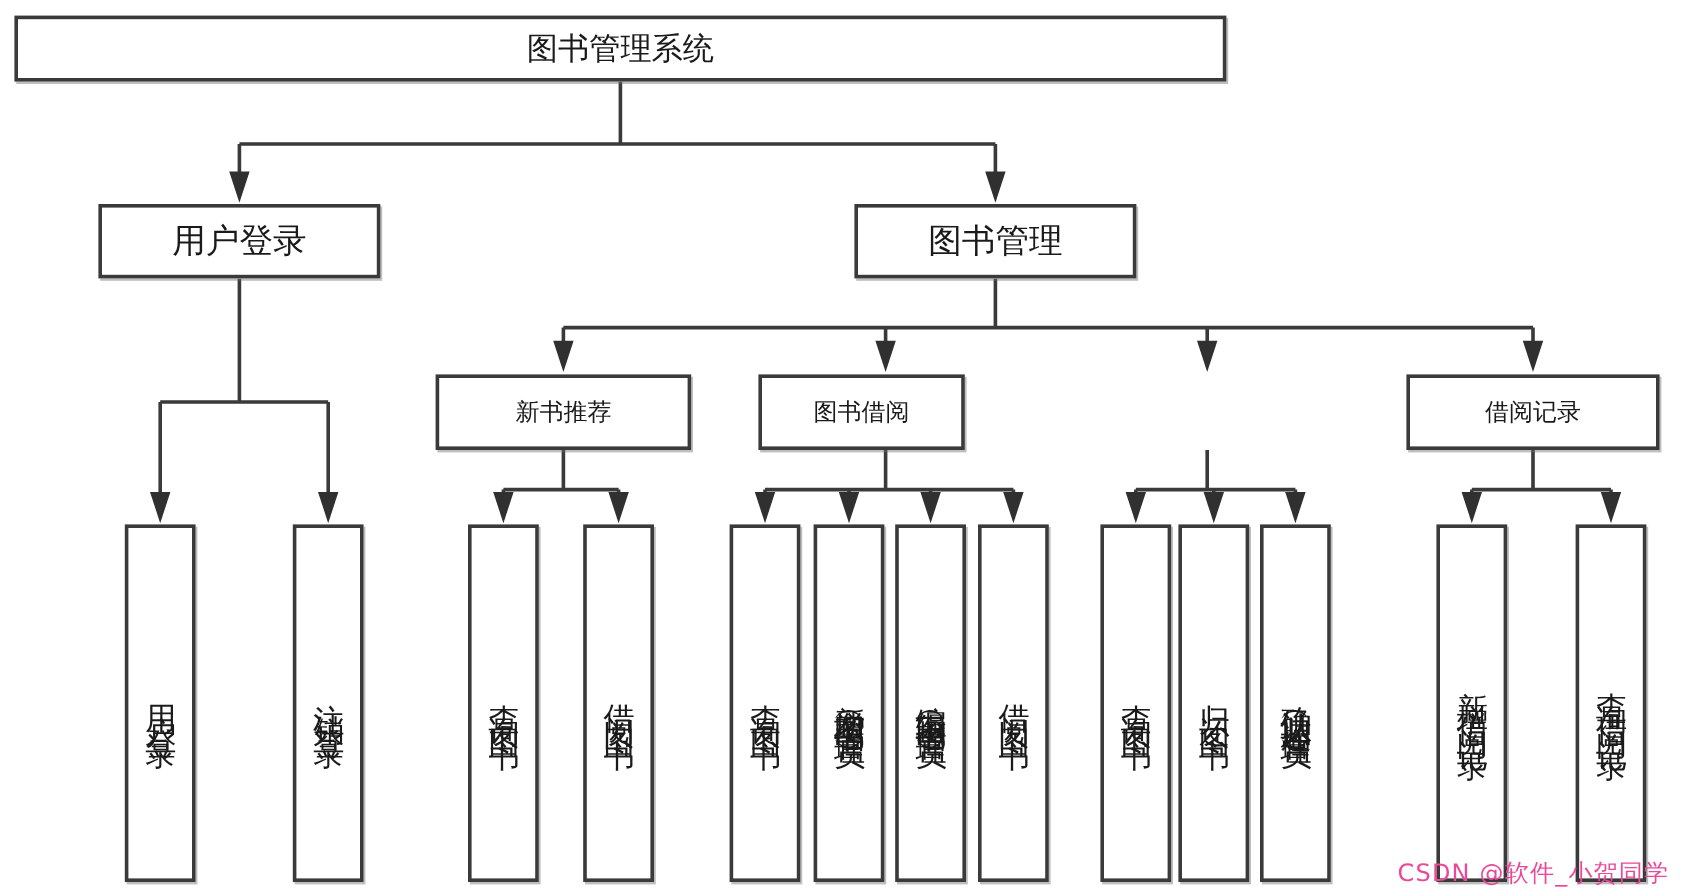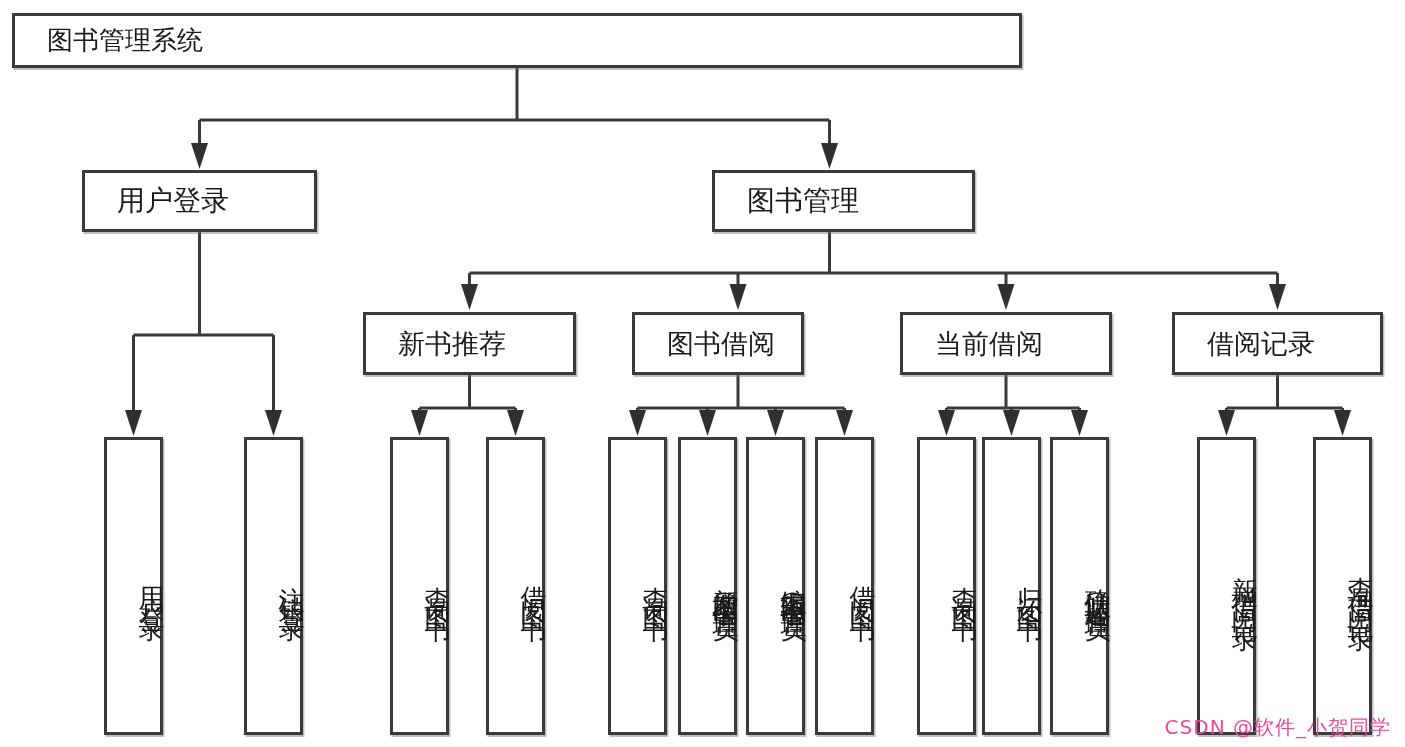--- a/index.html
+++ b/index.html
@@ -22,27 +22,26 @@
     pointer-events: none;
   }
   .box {
     position: absolute;
     box-sizing: border-box;
     background: #ffffff;
     border: 3px solid #3a3a3a;
     box-shadow: 1.5px 2px 0 rgba(110,110,110,0.45);
     display: flex;
     align-items: center;
-    justify-content: flex-start;
+    justify-content: center;
     color: #1a1a1a;
-    padding-left: 32px;
   }
   .root-box  { font-size: 26px; }
   .mid-box   { font-size: 28px; }
-  .sub-box   { font-size: 27px; }
+  .sub-box   { font-size: 20px; }
   .leaf {
     font-size: 26px;
   }
   .leaf span {
     writing-mode: vertical-rl;
     text-orientation: mixed;
     letter-spacing: 10px;
     line-height: 1;
   }
   .leaf.long span {
@@ -94,32 +93,29 @@
     </g>
   </svg>
 
   <div class="box root-box" style="left:12px; top:13px; width:1010px; height:55px;">
     <span>图书管理系统</span>
   </div>
 
   <div class="box mid-box" style="left:82px; top:170px; width:235px; height:62px;">
     <span>用户登录</span>
   </div>
-  <div class="box mid-box" style="left:712px; top:170px; width:263px; height:62px;">
+  <div class="box mid-box" style="left:712px; top:170px; width:235px; height:62px;">
     <span>图书管理</span>
   </div>
 
   <div class="box sub-box" style="left:363px; top:312px; width:213px; height:63px;">
     <span>新书推荐</span>
   </div>
   <div class="box sub-box" style="left:632px; top:312px; width:172px; height:63px;">
     <span>图书借阅</span>
-  </div>
-  <div class="box sub-box" style="left:900px; top:312px; width:212px; height:63px;">
-    <span>当前借阅</span>
   </div>
   <div class="box sub-box" style="left:1172px; top:312px; width:211px; height:63px;">
     <span>借阅记录</span>
   </div>
 
   <div class="box leaf" style="left:104px; top:437px; width:59px; height:298px;">
     <span>用户登录</span>
   </div>
   <div class="box leaf" style="left:244px; top:437px; width:59px; height:298px;">
     <span>注销登录</span>

